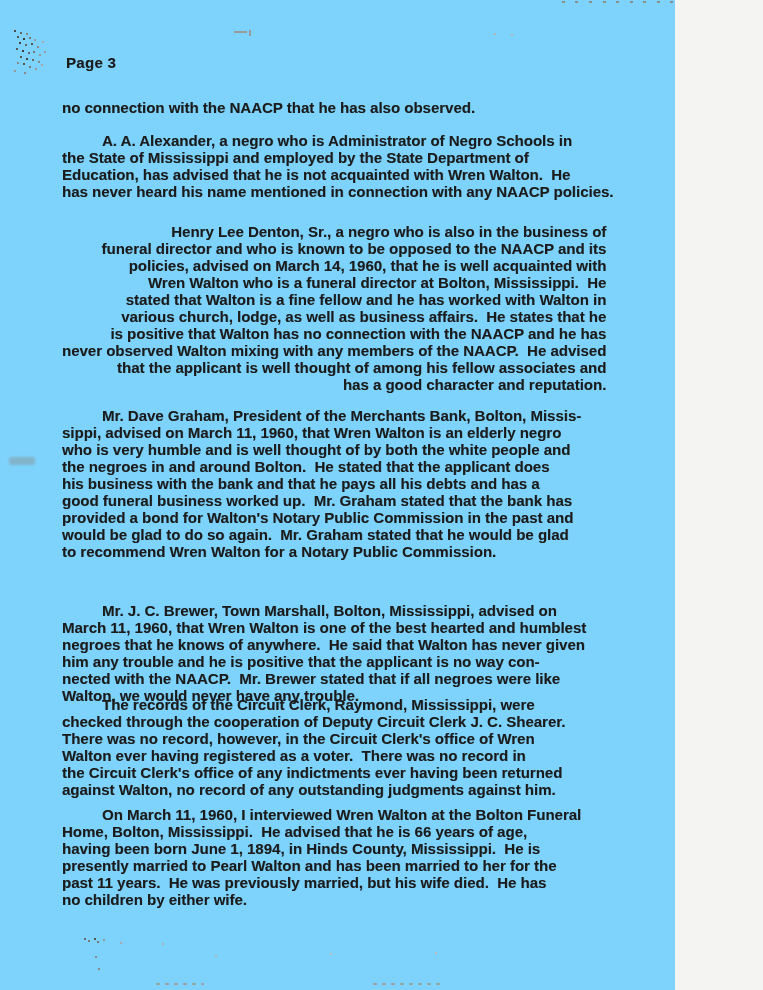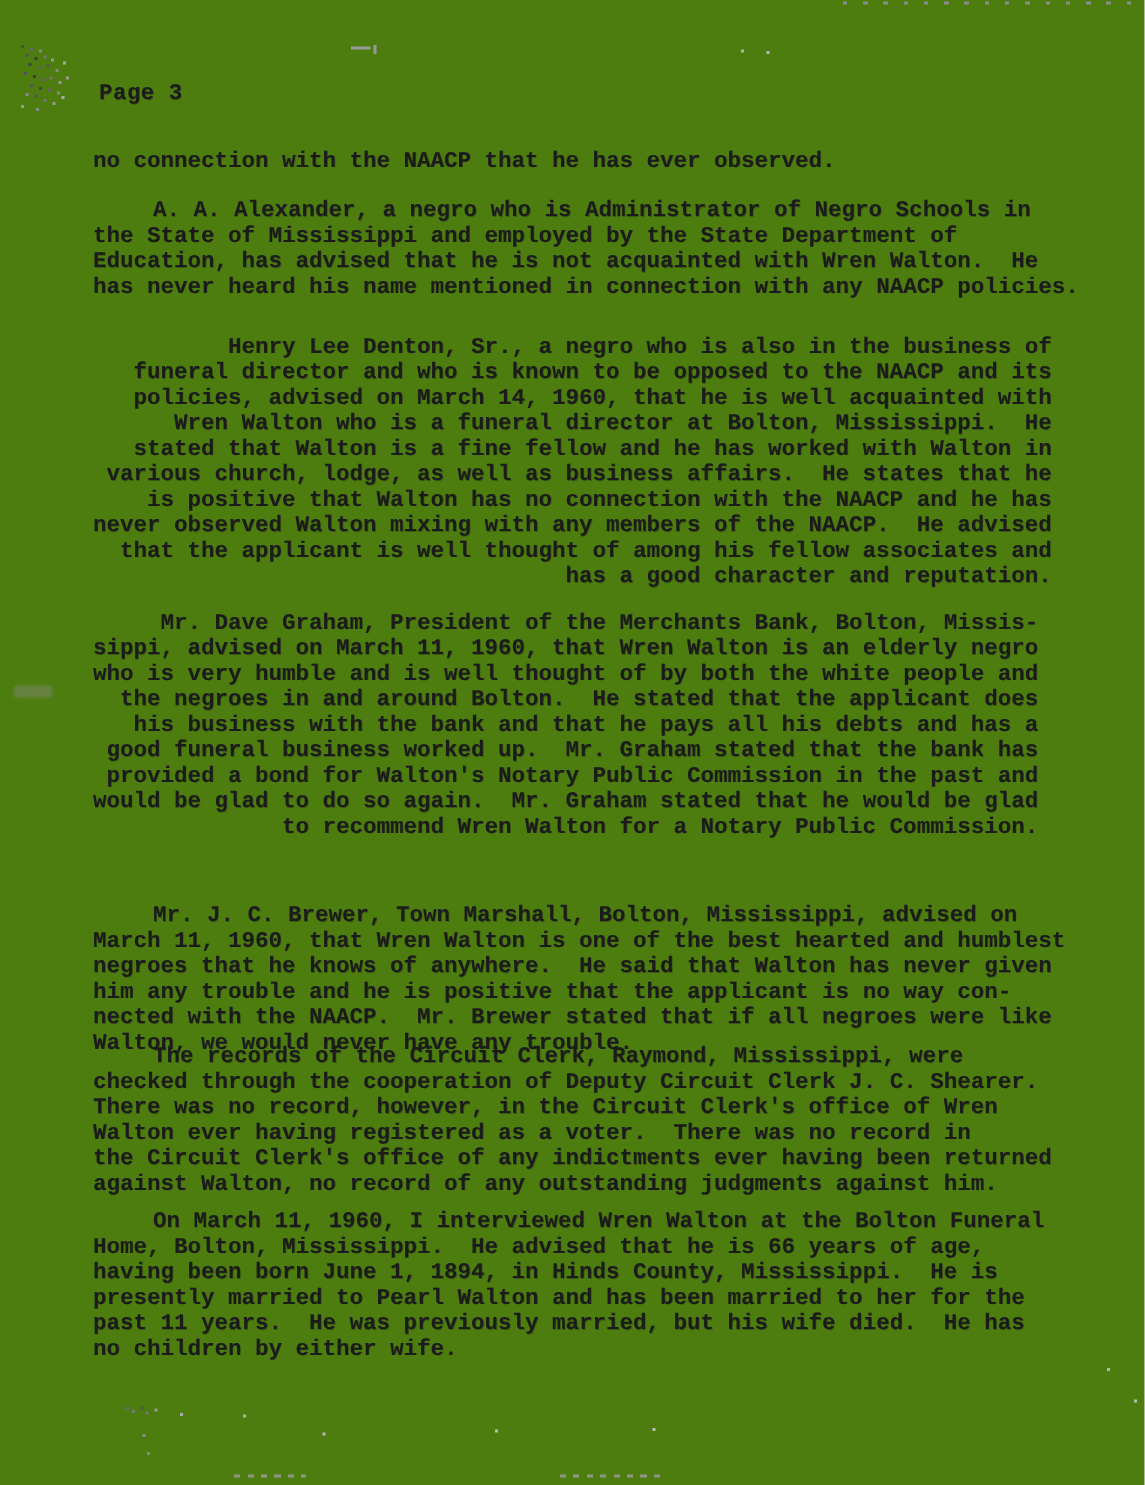--- a/index.html
+++ b/index.html
@@ -2,25 +2,25 @@
 <html><head>
 <meta charset="utf-8">
 <style>
   html, body {
     margin: 0;
     padding: 0;
     background: #f4f4f2;
   }
   .sheet {
     position: relative;
-    width: 763px;
+    width: 675px;
     height: 990px;
-    background: #4d7c0f;
+    background: #7dd3fc;
     overflow: hidden;
-    font-family: Liberation Mono, monospace;
+    font-family: Liberation Sans, sans-serif;
   }
   
   .page-label {
     position: absolute;
     left: 66px;
     top: 54px;
     font-size: 15px;
     line-height: 17px;
     font-weight: bold;
     color: #1b1b1b;
@@ -109,36 +109,36 @@
   <div class="mark" style="left:234px; top:31px; width:13px; height:2px;"></div>
   <div class="mark" style="left:249px; top:30px; width:2px; height:6px;"></div>
   <div class="faint-dot" style="left:494px; top:33px;"></div>
   <div class="faint-dot" style="left:511px; top:34px;"></div>
   <div class="margin-squiggle"></div>
   <div class="speckles"></div>
   <div class="dash-row" style="left:156px; top:983px; width:48px;"></div>
   <div class="dash-row" style="left:373px; top:983px; width:68px;"></div>
 
   <div class="page-label">Page 3</div>
-  <div class="para cont" style="top:99px;">no connection with the NAACP that he has ever observed.</div>
+  <div class="para cont" style="top:99px;">no connection with the NAACP that he has also observed.</div>
   <div class="para" style="top:132px;">A. A. Alexander, a negro who is Administrator of Negro Schools in
 the State of Mississippi and employed by the State Department of
 Education, has advised that he is not acquainted with Wren Walton.  He
 has never heard his name mentioned in connection with any NAACP policies.</div>
   <div class="para" style="top:223px;text-align:right;">Henry Lee Denton, Sr., a negro who is also in the business of
 funeral director and who is known to be opposed to the NAACP and its
 policies, advised on March 14, 1960, that he is well acquainted with
 Wren Walton who is a funeral director at Bolton, Mississippi.  He
 stated that Walton is a fine fellow and he has worked with Walton in
 various church, lodge, as well as business affairs.  He states that he
 is positive that Walton has no connection with the NAACP and he has
 never observed Walton mixing with any members of the NAACP.  He advised
 that the applicant is well thought of among his fellow associates and
 has a good character and reputation.</div>
-  <div class="para" style="top:407px;text-align:right;">Mr. Dave Graham, President of the Merchants Bank, Bolton, Missis-
+  <div class="para" style="top:407px;">Mr. Dave Graham, President of the Merchants Bank, Bolton, Missis-
 sippi, advised on March 11, 1960, that Wren Walton is an elderly negro
 who is very humble and is well thought of by both the white people and
 the negroes in and around Bolton.  He stated that the applicant does
 his business with the bank and that he pays all his debts and has a
 good funeral business worked up.  Mr. Graham stated that the bank has
 provided a bond for Walton's Notary Public Commission in the past and
 would be glad to do so again.  Mr. Graham stated that he would be glad
 to recommend Wren Walton for a Notary Public Commission.</div>
   <div class="para" style="top:602px;">Mr. J. C. Brewer, Town Marshall, Bolton, Mississippi, advised on
 March 11, 1960, that Wren Walton is one of the best hearted and humblest

